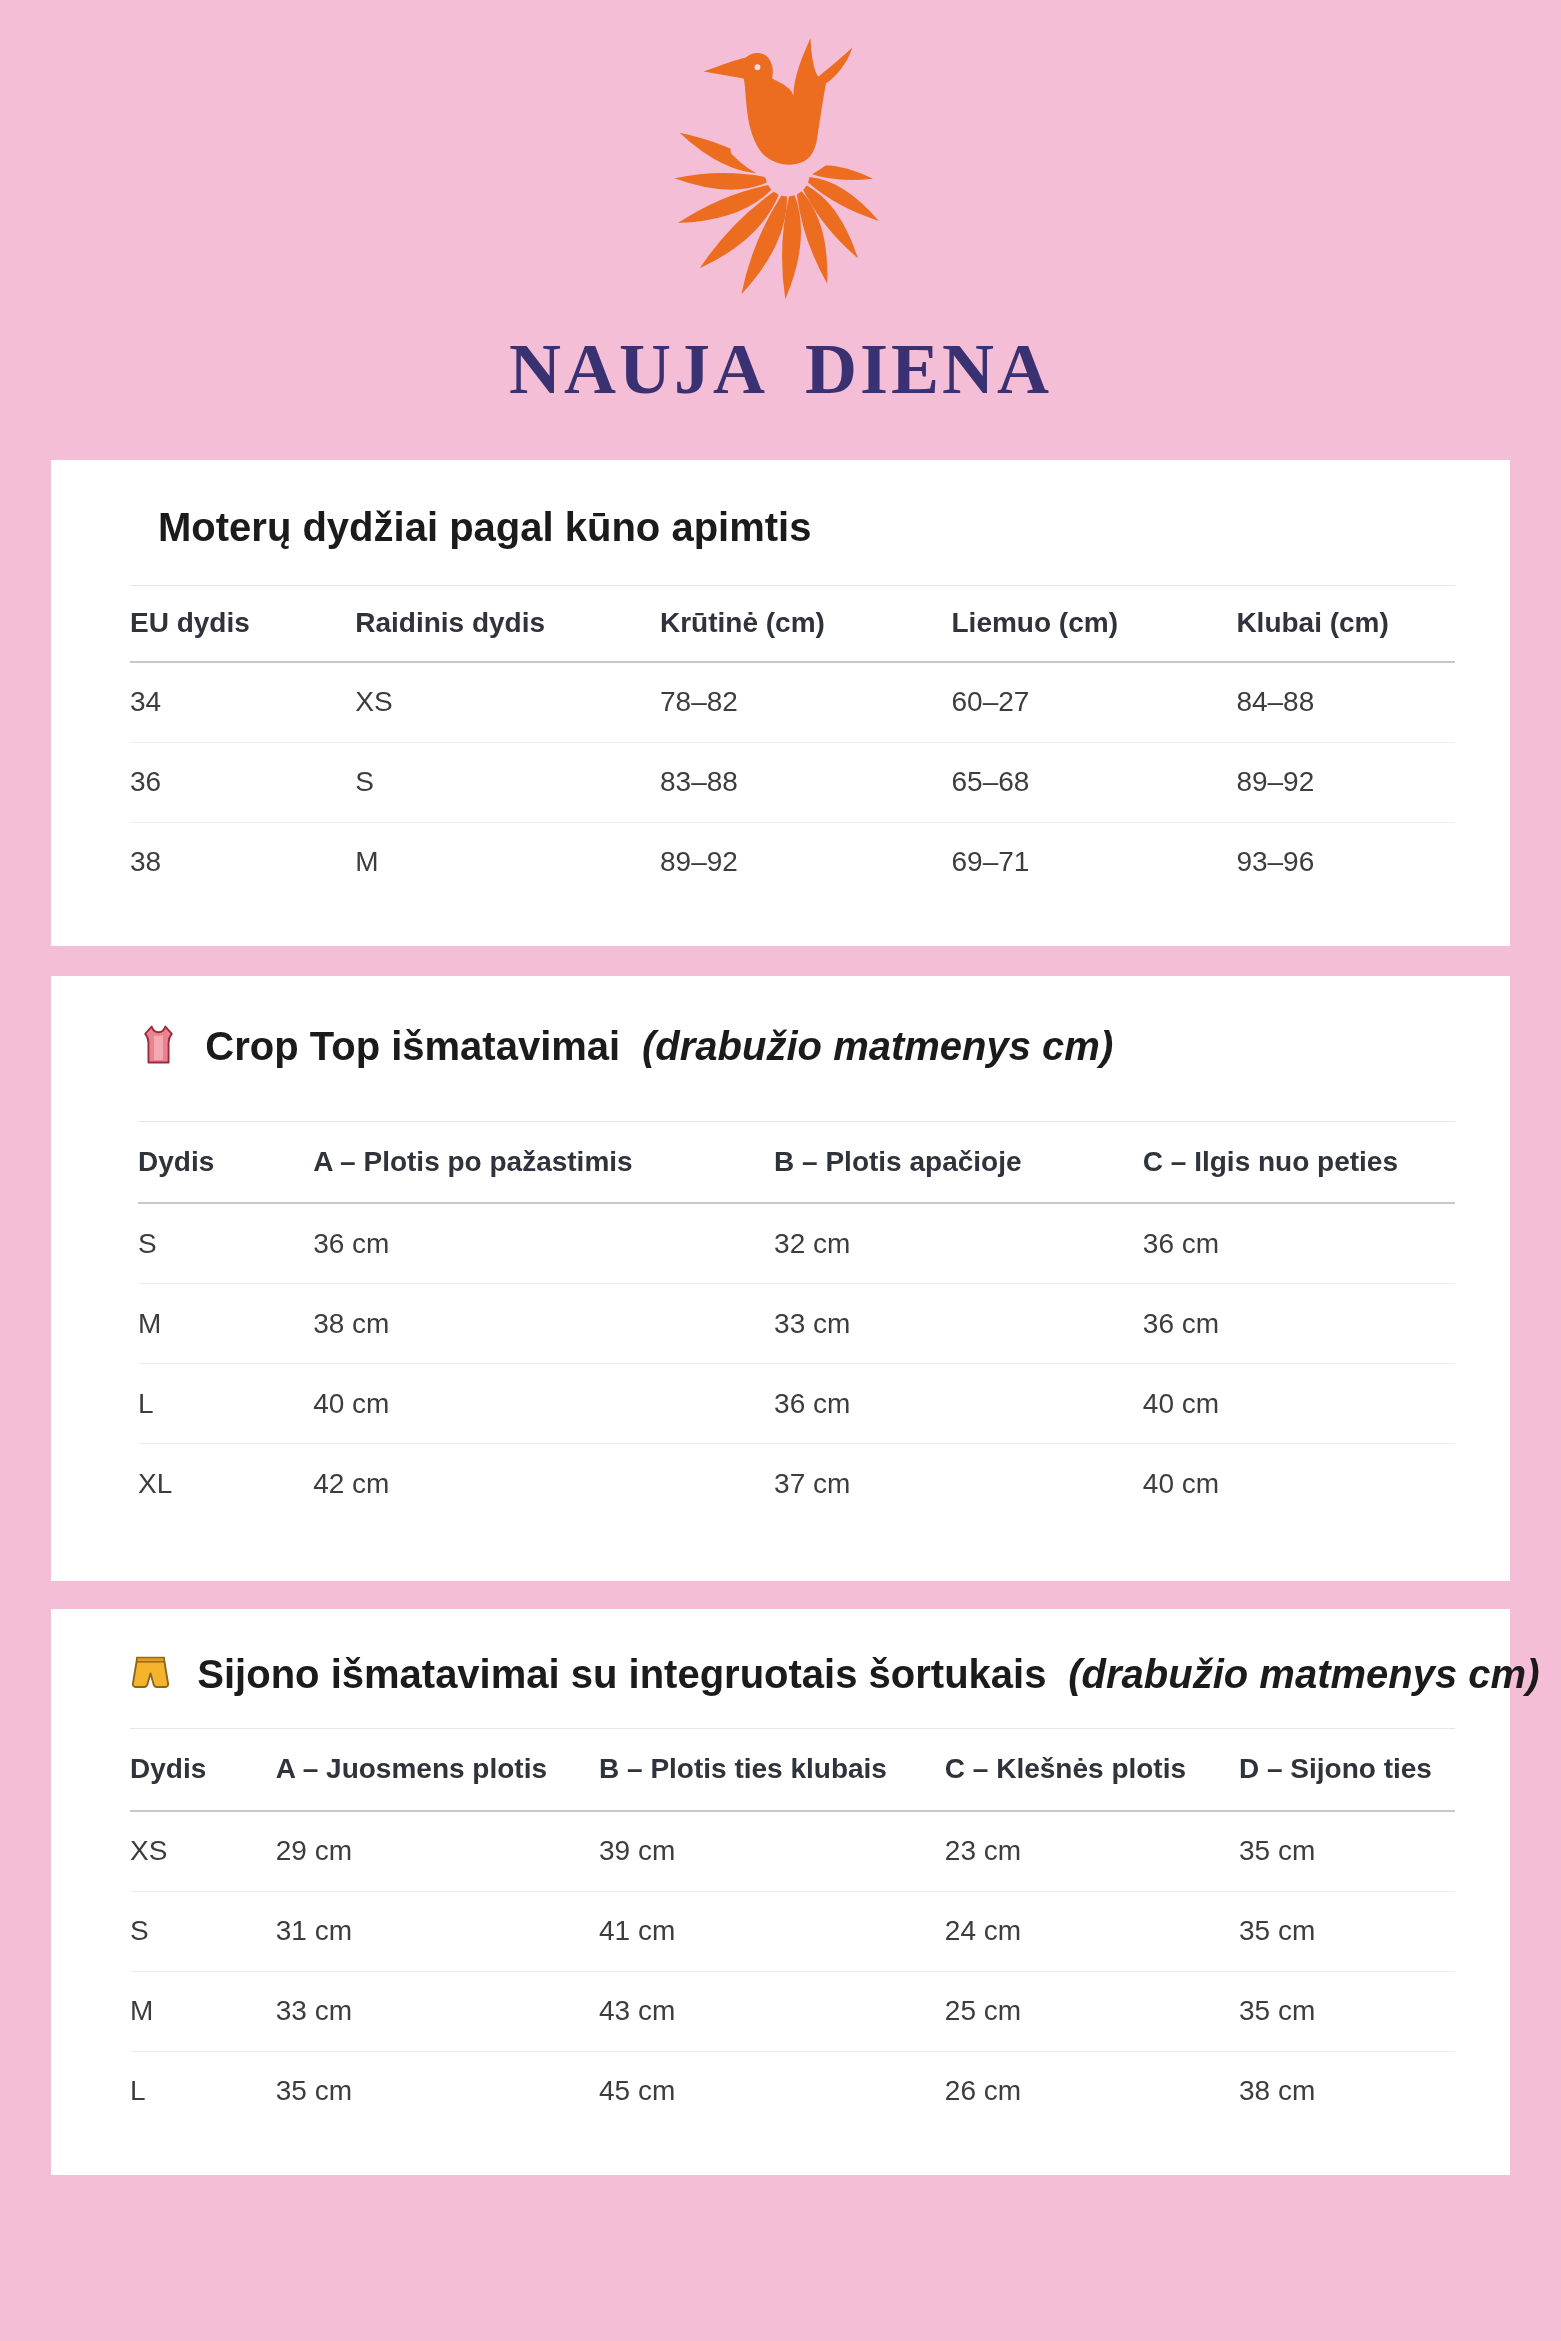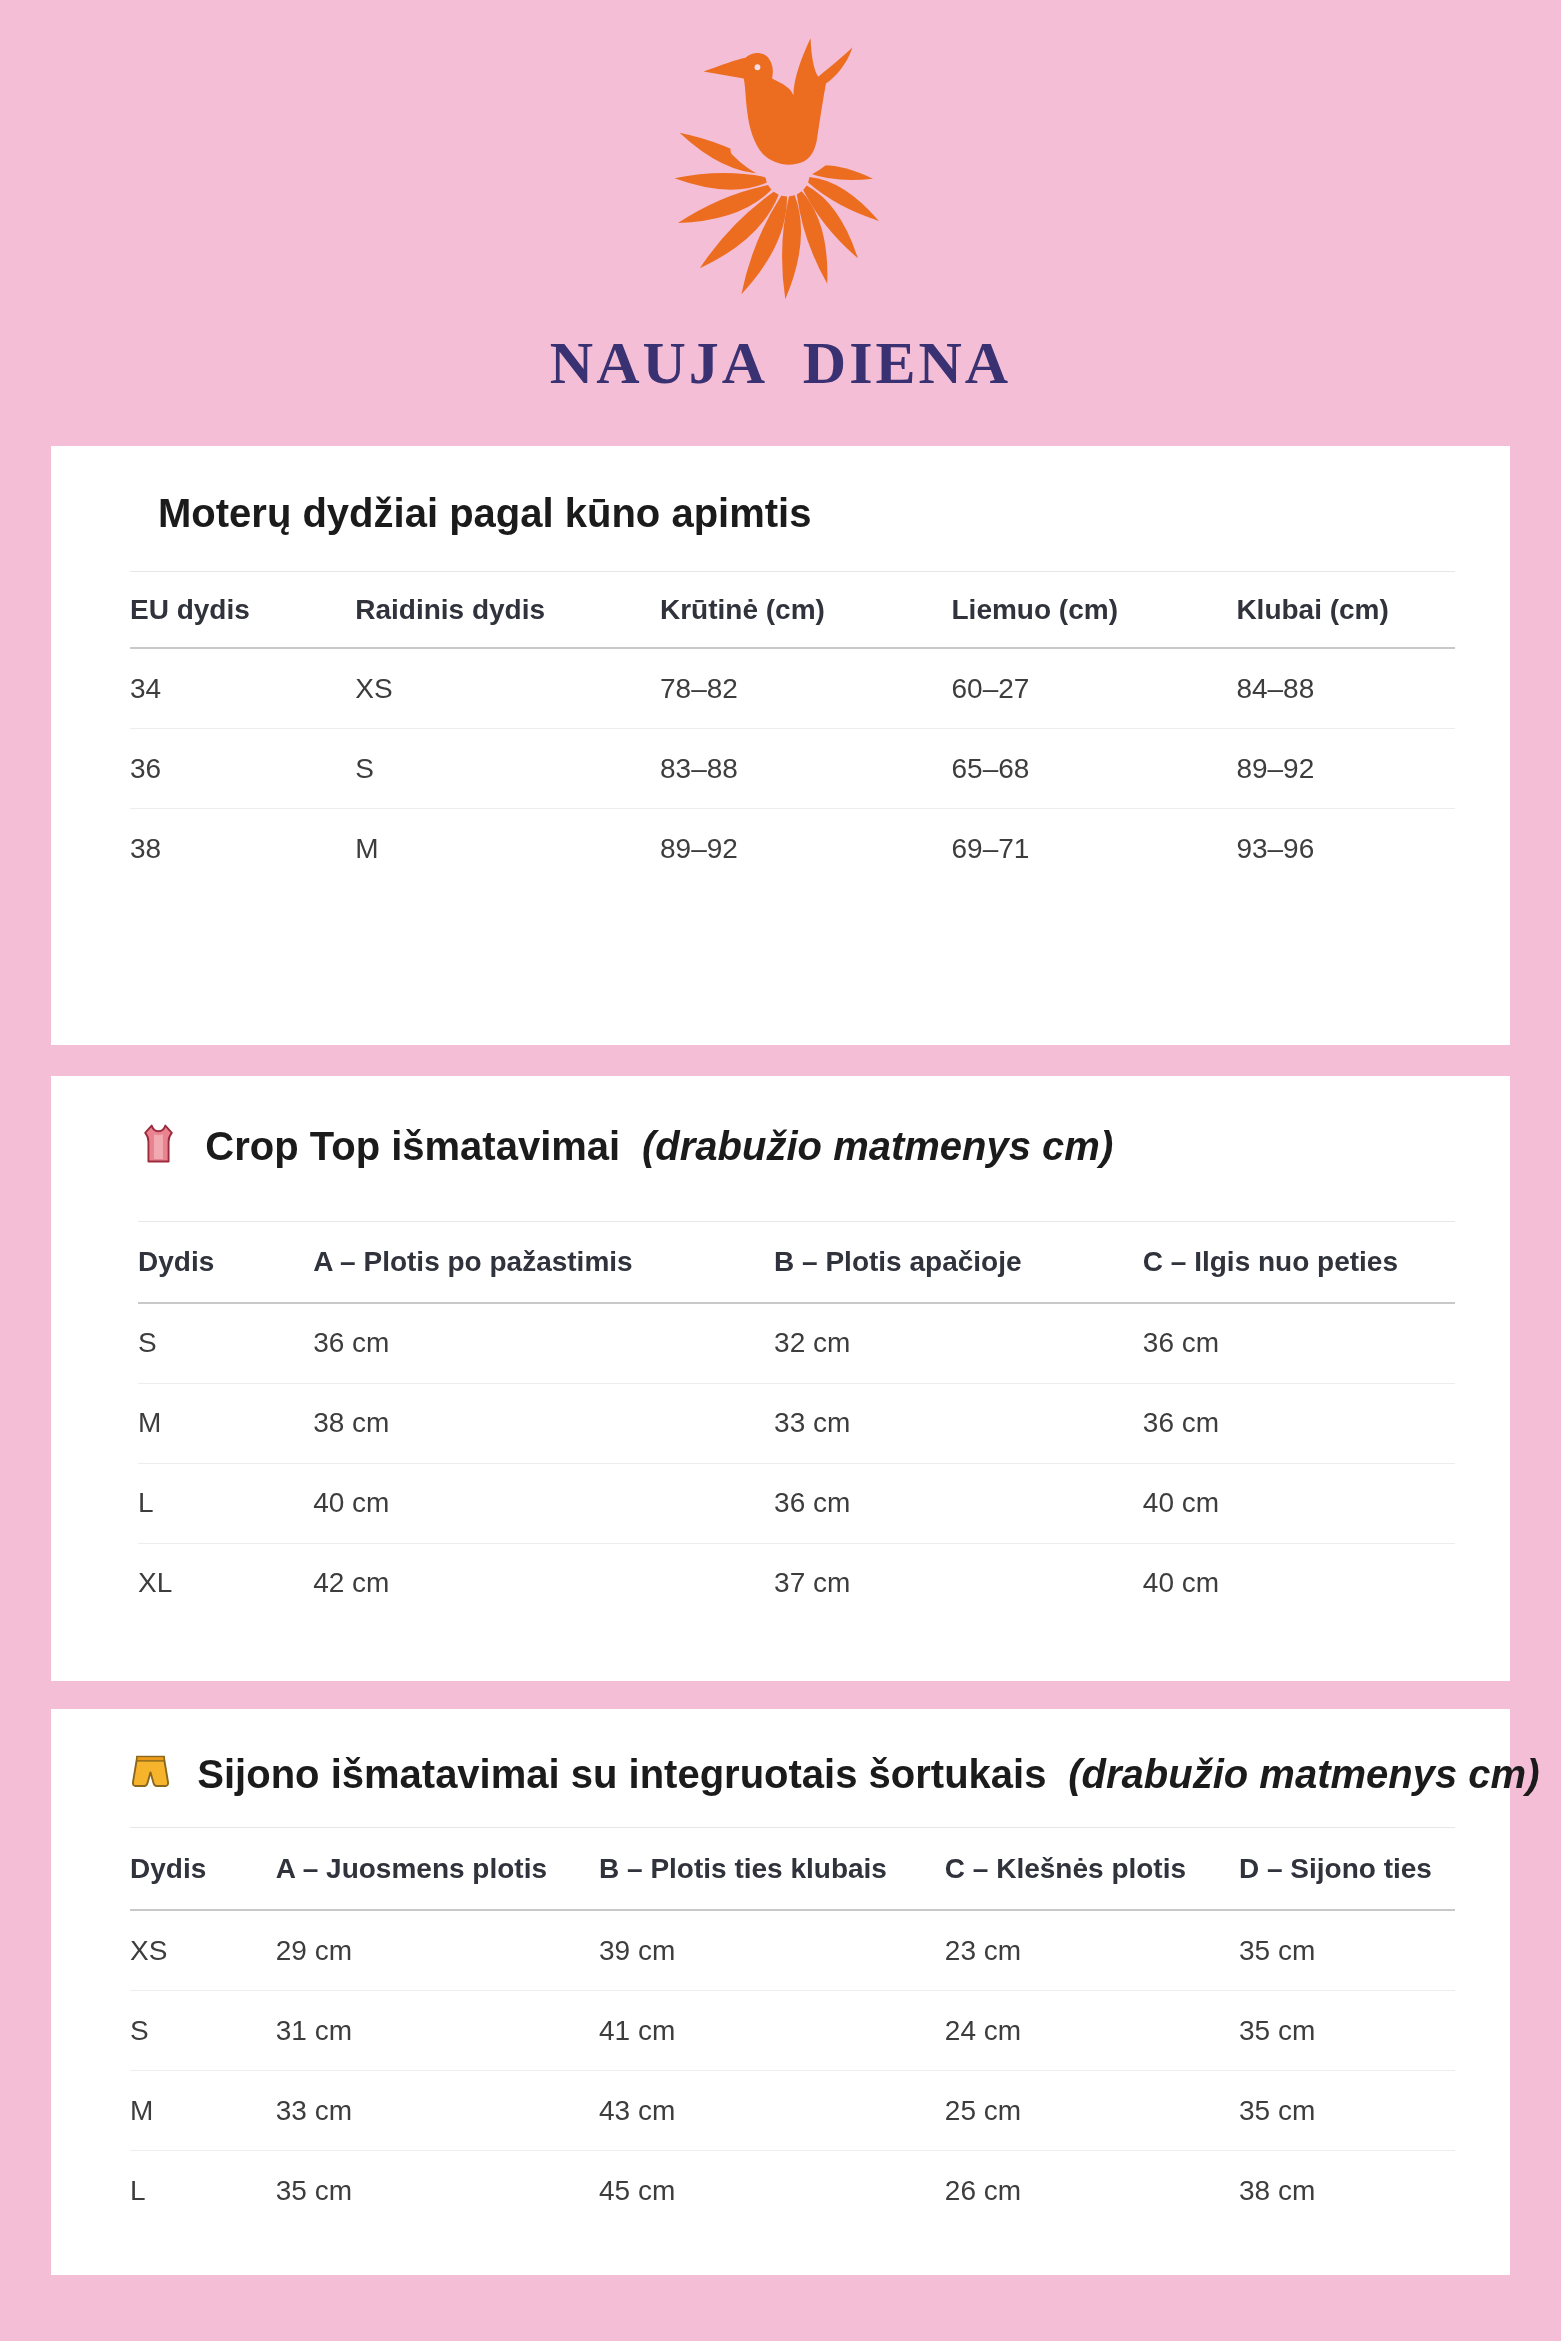--- a/index.html
+++ b/index.html
@@ -9,35 +9,35 @@
     font-family:"Liberation Sans", sans-serif;
     -webkit-font-smoothing:antialiased;
   }
   
   .logo-wrap{padding-top:27.4px;text-align:center;}
   .logo-wrap svg{display:block;margin:0 auto;height:274px;width:236px;}
   .brand{
     margin:29px 0 0 0;
     font-family:"Liberation Serif", serif;
     font-weight:700;
-    font-size:60px;
+    font-size:72px;
     line-height:1.1;
     letter-spacing:3px;
     word-spacing:20px;
     color:#3a3173;
     text-align:center;
   }
   
   .card{
     width:1459px;
     margin:0 auto;
     background:#ffffff;
     box-sizing:border-box;
   }
-  .card1{margin-top:50px;height:599px;padding:44px 27.4px 0 0;}
+  .card1{margin-top:50px;height:486px;padding:44px 27.4px 0 0;}
   .card2{margin-top:30.5px;height:605px;padding:47px 27.4px 0 0;}
   .card3{margin-top:28px;height:566px;padding:42px 32px 0 0;}
   .card-title{
     font-size:40px;
     font-weight:700;
     color:#1b1b1b;
     line-height:46px;
     white-space:nowrap;
   }
   .card1 .card-title{margin:0 0 35px 107px;}

